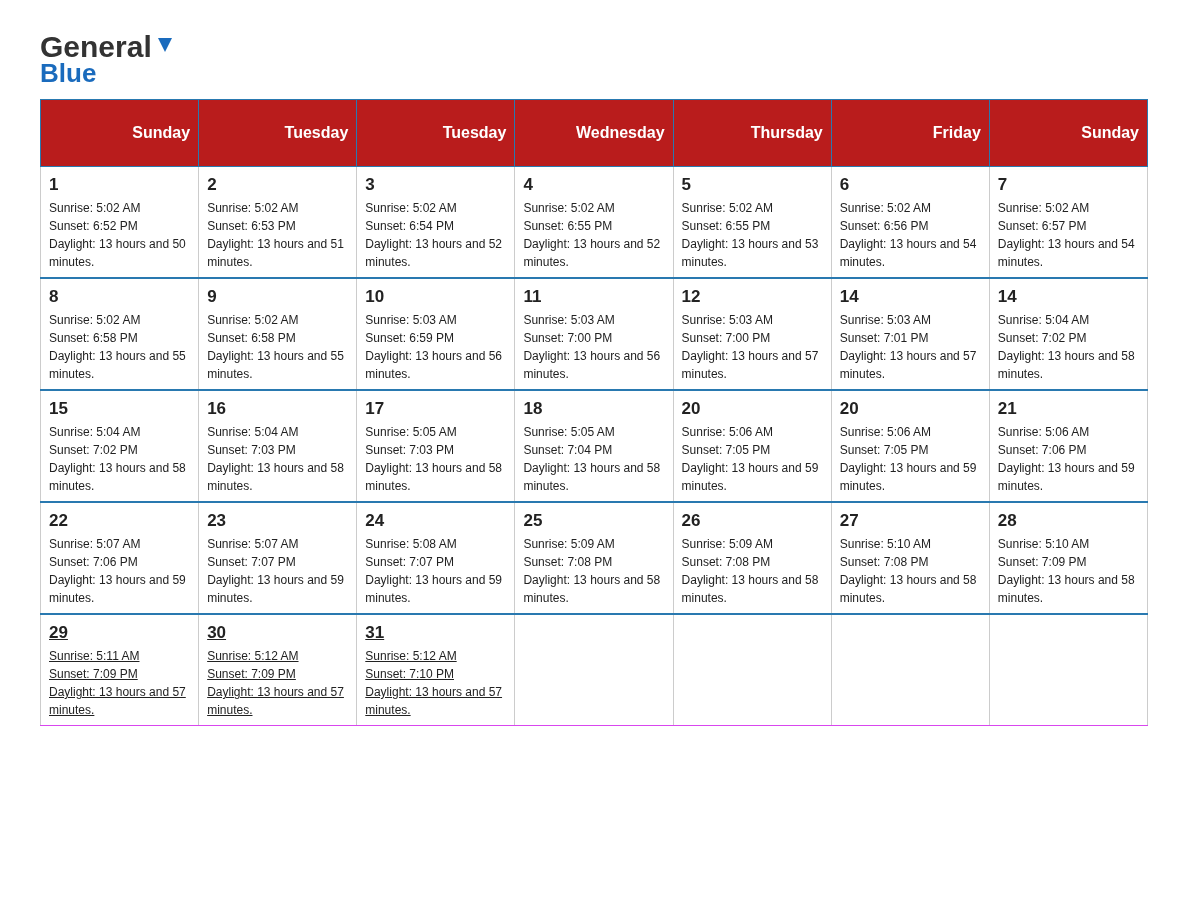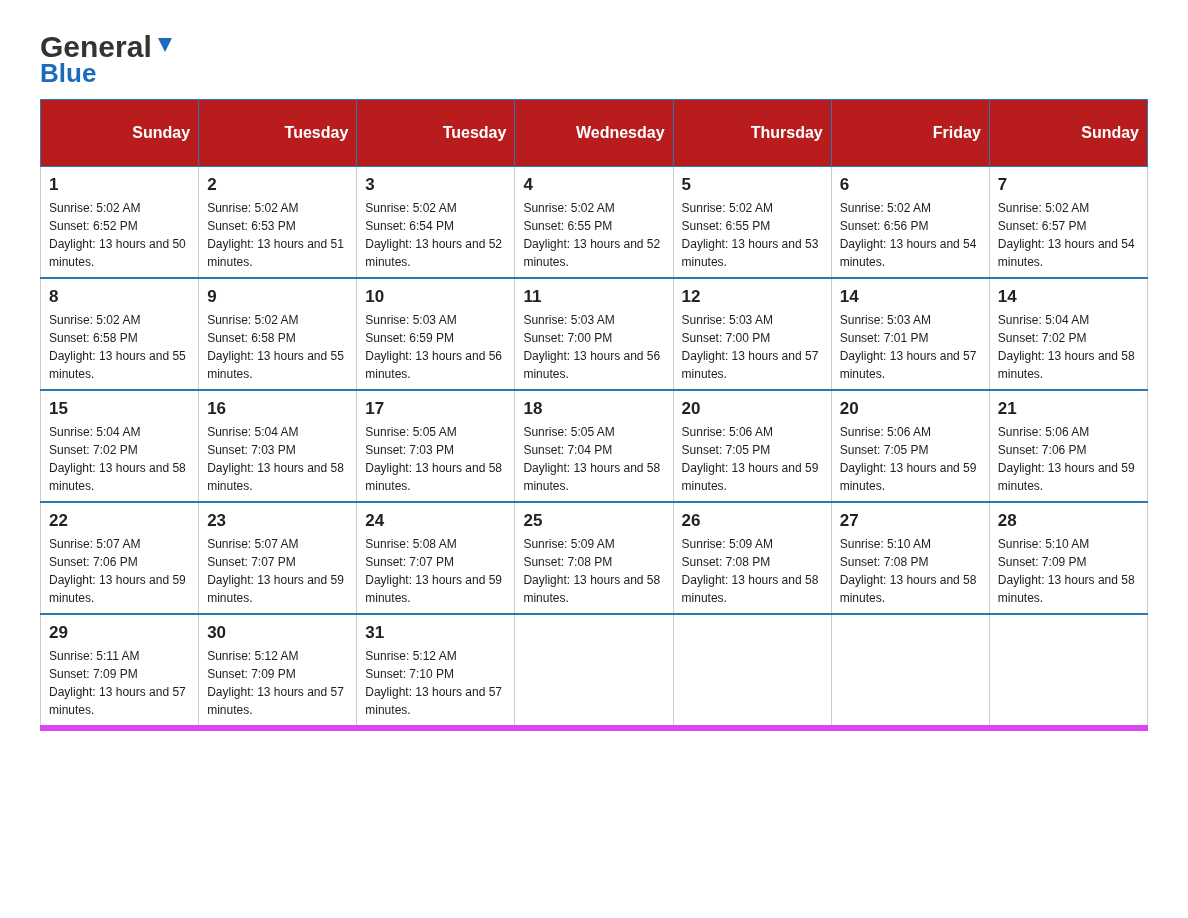--- a/index.html
+++ b/index.html
@@ -62,21 +62,22 @@
       font-size: 17px;
       font-weight: bold;
       margin-bottom: 4px;
       display: block;
     }
     .day-info {
       font-size: 12px;
       line-height: 1.5;
     }
     .calendar tr:last-child td {
-      border-bottom: 6px solid #d946ef;
+      border-bottom: 1px solid #d946ef;
+      text-decoration: underline;
     }
     .empty-cell {
       border-bottom: 2px solid #2979b0;
     }
   </style>
 </head>
 <body>
 
 <div class="header-row">
   <div class="logo">

